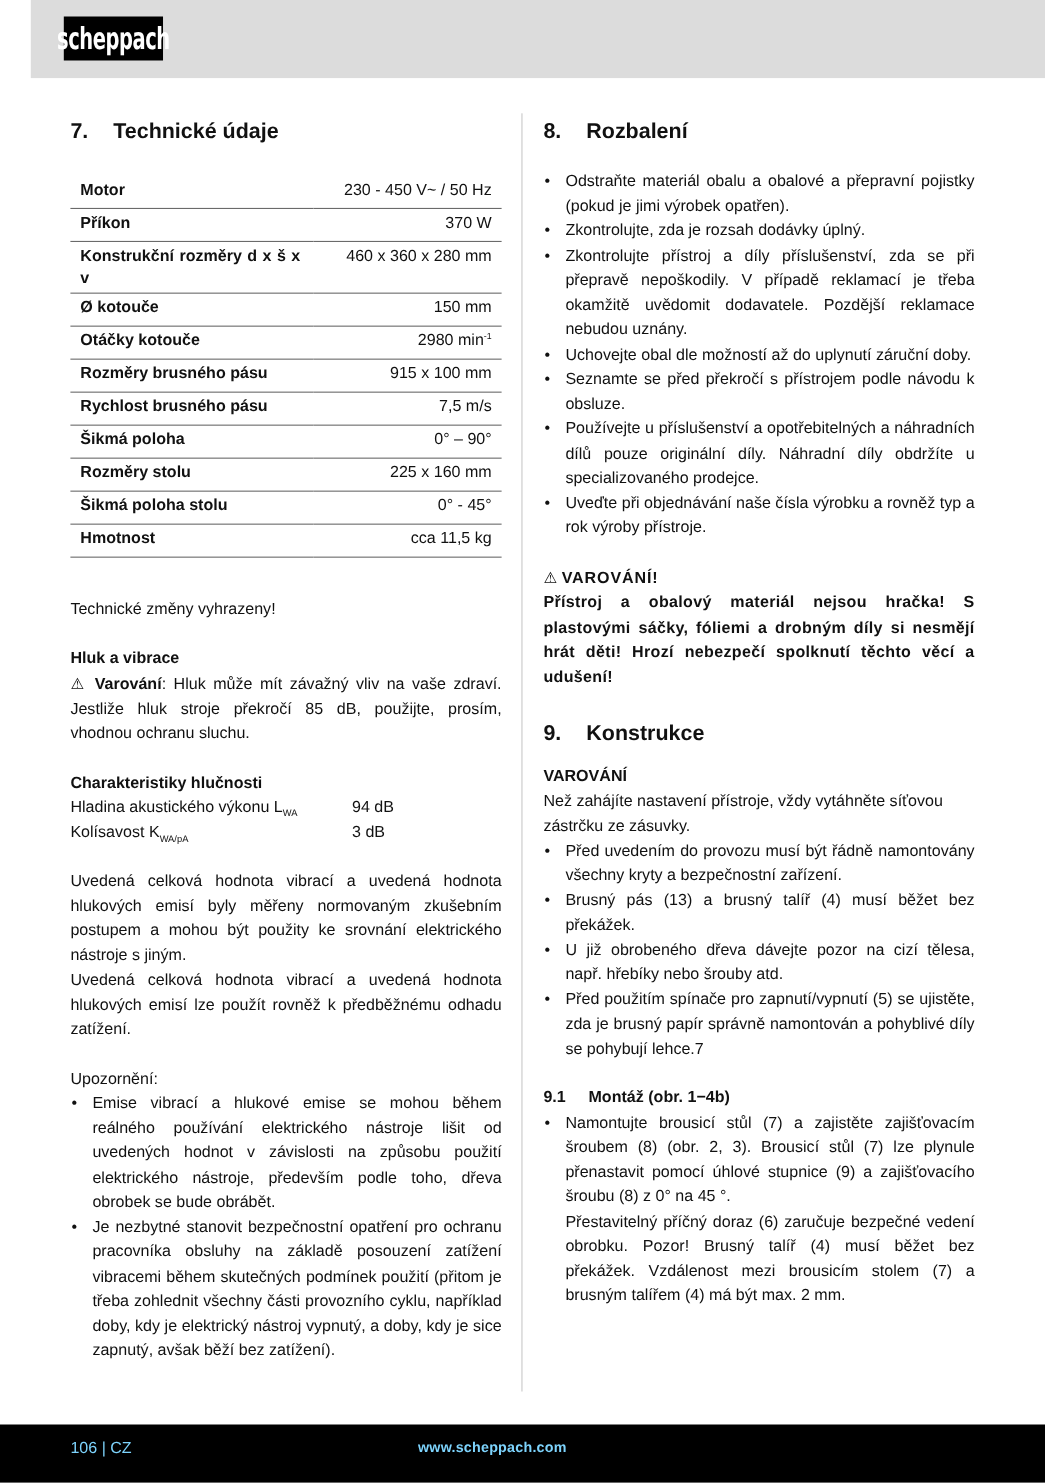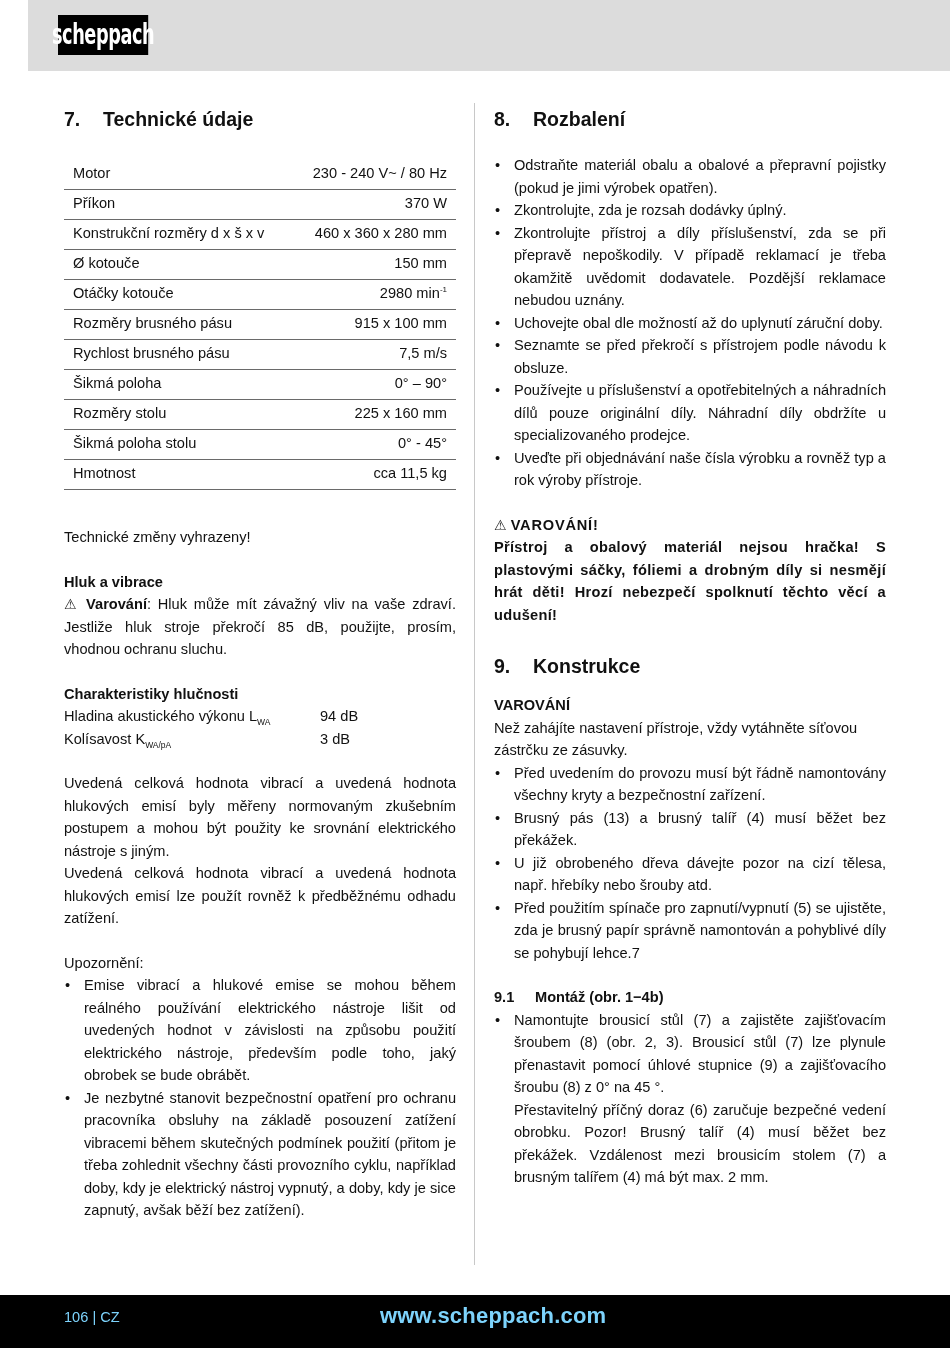--- a/index.html
+++ b/index.html
@@ -19,35 +19,35 @@
   }
   .logo span { display: inline-block; transform: scaleY(1.15); }
   .divider { position: absolute; left: 474px; top: 103px; width: 1px; height: 1162px; background: #c8c8c8; }
   .col-left { position: absolute; left: 64px; top: 103px; width: 392px; }
   .col-right { position: absolute; left: 494px; top: 103px; width: 392px; }
   h2 { margin: 0; font-size: 19.5px; font-weight: bold; line-height: 32px; display: flex; }
   h2 .num { width: 39px; display: inline-block; }
   .spec-table { margin-top: 25px; width: 392px; border-collapse: collapse; }
   .spec-table td { padding: 3px 9px 3px 9px; vertical-align: top; border-bottom: 1.5px solid #6a6a6a; line-height: 20px; }
   .spec-table td.v { text-align: right; white-space: nowrap; padding-right: 9px; }
-  .spec-table td.l { padding-right: 12px; }
+  .spec-table td.l { padding-right: 12px; font-weight: bold; }
   .spec-table tr td { height: 23px; }
   sup { font-size: 8px; line-height: 0; vertical-align: 6px; }
   sub { font-size: 8.5px; line-height: 0; vertical-align: -4px; }
   p { margin: 0; text-align: justify; }
   .bold { font-weight: bold; }
   .gap { height: 22px; }
   ul { margin: 0; padding: 0; list-style: none; }
   ul li { position: relative; padding-left: 20px; text-align: justify; }
   ul li::before { content: "•"; position: absolute; left: 1px; top: 0; }
   .noise-row { display: flex; }
   .noise-row .nl { width: 256px; }
   .footer { position: absolute; left: 0; top: 1295px; width: 950px; height: 53px; background: #000; color: #7dd3fc; }
   .footer .page { position: absolute; left: 64px; top: 11px; font-size: 14.6px; }
-  .footer .url { position: absolute; left: 380px; top: 10px; font-size: 22px; font-weight: bold; letter-spacing: 0.2px; }
+  .footer .url { position: absolute; left: 380px; top: 10px; font-size: 13px; font-weight: bold; letter-spacing: 0.2px; }
   .warn-icon { font-size: 14px; font-weight: normal; }
 </style>
 </head>
 <body>
 
 <div class="topbar">
   <div class="logo">
       <span>scheppach</span>
     </div>
 </div>
@@ -57,21 +57,21 @@
 <div class="col-left">
   <h2>
     <span class="num">7.</span>
     <span>Technické údaje</span>
   </h2>
 
   <table class="spec-table">
     <tbody>
       <tr>
           <td class="l">Motor</td>
-          <td class="v">230 - 240 V~ / 80 Hz</td>
+          <td class="v">230 - 450 V~ / 50 Hz</td>
         </tr>
       <tr>
           <td class="l">Příkon</td>
           <td class="v">370 W</td>
         </tr>
       <tr>
           <td class="l" style="text-align:justify;text-align-last:left;width:200px;">Konstrukční rozměry d x š x v</td>
           <td class="v">460 x 360 x 280 mm</td>
         </tr>
       <tr>
@@ -123,21 +123,21 @@
   <div class="noise-row">
       <span class="nl"><span>Kolísavost K</span><sub>WA/pA</sub></span>
       <span>3 dB</span>
     </div>
   <div class="gap"></div>
   <p>Uvedená celková hodnota vibrací a uvedená hodnota hlukových emisí byly měřeny normovaným zkušebním postupem a mohou být použity ke srovnání elektrického nástroje s jiným.</p>
   <p>Uvedená celková hodnota vibrací a uvedená hodnota hlukových emisí lze použít rovněž k předběžnému odhadu zatížení.</p>
   <div class="gap"></div>
   <p>Upozornění:</p>
   <ul>
-    <li>Emise vibrací a hlukové emise se mohou během reálného používání elektrického nástroje lišit od uvedených hodnot v závislosti na způsobu použití elektrického nástroje, především podle toho, jaký obrobek se bude obrábět.</li>
+    <li>Emise vibrací a hlukové emise se mohou během reálného používání elektrického nástroje lišit od uvedených hodnot v závislosti na způsobu použití elektrického nástroje, především podle toho, dřeva obrobek se bude obrábět.</li>
     <li>Je nezbytné stanovit bezpečnostní opatření pro ochranu pracovníka obsluhy na základě posouzení zatížení vibracemi během skutečných podmínek použití (přitom je třeba zohlednit všechny části provozního cyklu, například doby, kdy je elektrický nástroj vypnutý, a doby, kdy je sice zapnutý, avšak běží bez zatížení).</li>
   </ul>
 </div>
 
 <div class="col-right">
   <h2>
     <span class="num">8.</span>
     <span>Rozbalení</span>
   </h2>
   <div style="height:19px"></div>

